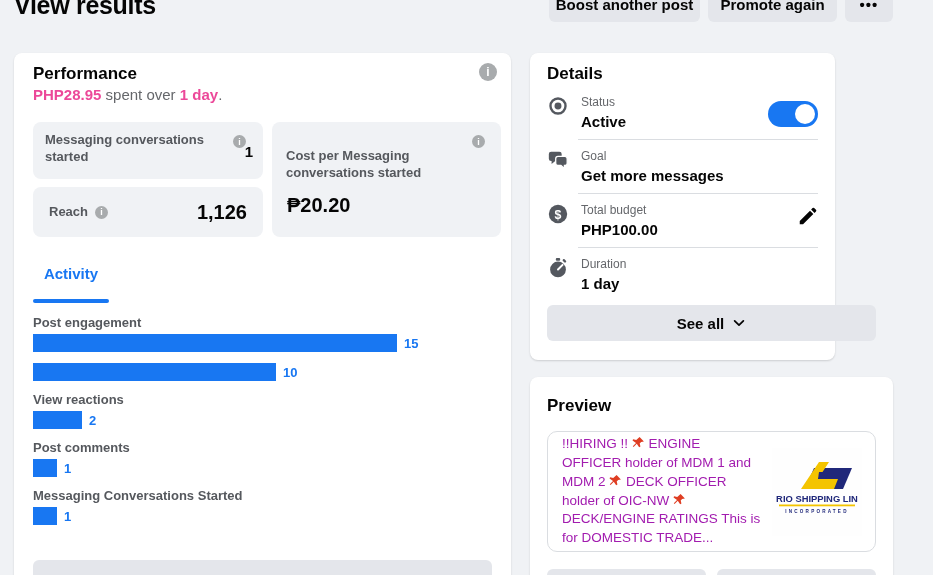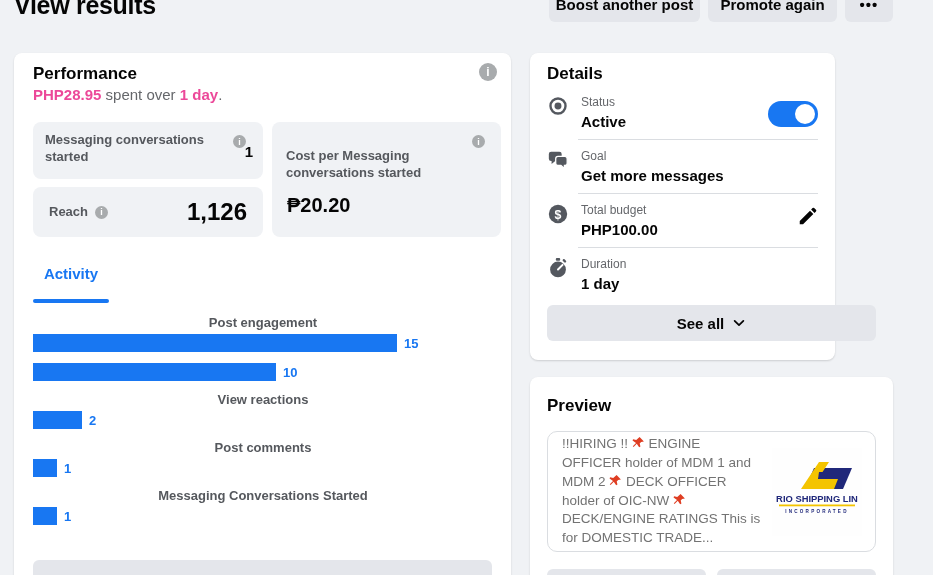--- a/index.html
+++ b/index.html
@@ -41,32 +41,32 @@
     display:grid; grid-template-columns:230px 229px; grid-template-rows:57px 50px;
     column-gap:9px; row-gap:8px;
   }
   .metric-box { background:#f0f2f5; border-radius:8px; position:relative; }
   .metric-label { font-size:13px; font-weight:700; color:#55585d; line-height:1.3; }
   .box-msg  { grid-column:1; grid-row:1; padding:10px 12px; }
   .box-msg .metric-label { width:160px; }
   .box-msg .info-sm { position:absolute; right:17px; top:13px; }
   .val-msg { position:absolute; right:10px; top:21px; font-size:15px; font-weight:700; }
   .box-reach { grid-column:1; grid-row:2; display:flex; align-items:center; padding:0 16px; gap:7px; }
-  .val-reach { margin-left:auto; font-size:24px; font-weight:700; }
+  .val-reach { margin-left:auto; font-size:20px; font-weight:700; }
   .box-cost { grid-column:2; grid-row:1 / span 2; padding:26px 14px; }
   .box-cost .metric-label { width:160px; }
   .box-cost .info-sm { position:absolute; right:16px; top:13px; }
   .val-cost { position:absolute; left:15px; top:72px; font-size:20px; font-weight:700; }
   .tab {
     position:absolute; left:19px; top:212px; width:76px; text-align:center;
     color:#1877f2; font-size:15px; font-weight:600; cursor:pointer;
   }
   .tab-underline { position:absolute; left:19px; top:246px; width:76px; height:4px; background:#1877f2; border-radius:2px; }
   .chart { position:absolute; left:19px; top:262px; width:460px; }
-  .chart-row { margin-bottom:11px;text-align:center; }
+  .chart-row { margin-bottom:11px; }
   .chart-label { font-size:13px; font-weight:700; color:#55585d; margin-bottom:4px; }
   .chart-bar-line { display:flex; align-items:center; }
   .chart-bar { height:18px; background:#1877f2; }
   .chart-value { margin-left:7px; font-size:13px; font-weight:700; color:#1877f2; }
   .perf-footer-btn { position:absolute; left:19px; top:507px; width:459px; height:40px; }
   
   #details-card { left:530px; top:53px; width:305px; height:307px;padding-left:36px; }
   .card-title { position:absolute; left:17px; top:11px; font-size:17px; font-weight:700; }
   .detail-row { position:absolute; left:17px; display:flex; }
   .detail-icon { width:22px; height:22px; margin-right:12px; flex:none; }
@@ -80,21 +80,21 @@
   .toggle .knob { position:absolute; right:3px; top:3px; width:20px; height:20px; background:#fff; border-radius:50%; }
   .edit-btn { position:absolute; right:16px; top:152px; width:22px; height:22px; cursor:pointer; }
   .see-all-btn { position:absolute; left:17px; top:252px; width:329px; height:36px; gap:8px; }
   
   #preview-card { left:530px; top:377px; width:363px; height:262px; }
   .preview-box {
     position:absolute; left:17px; top:54px; width:329px; height:121px;
     border:1px solid #dadde1; border-radius:10px;
     display:flex; align-items:center; padding:10px 12px 10px 14px; gap:10px; overflow:hidden;
   }
-  .preview-text { width:200px; font-size:13.5px; line-height:1.4; color:#737373; }
+  .preview-text { width:200px; font-size:13.5px; line-height:1.4; color:#a21caf; }
   .preview-text svg { vertical-align:-1px; }
   .preview-logo { width:90px; height:88px; flex:none; background:#fff; }
   .preview-actions { position:absolute; left:17px; top:192px; display:flex; gap:11px; }
   .preview-actions .btn-gray { width:159px; height:36px; }
 </style>
 </head>
 <body>
 
 <h1 class="page-title">View results</h1>
 <div class="actions">

